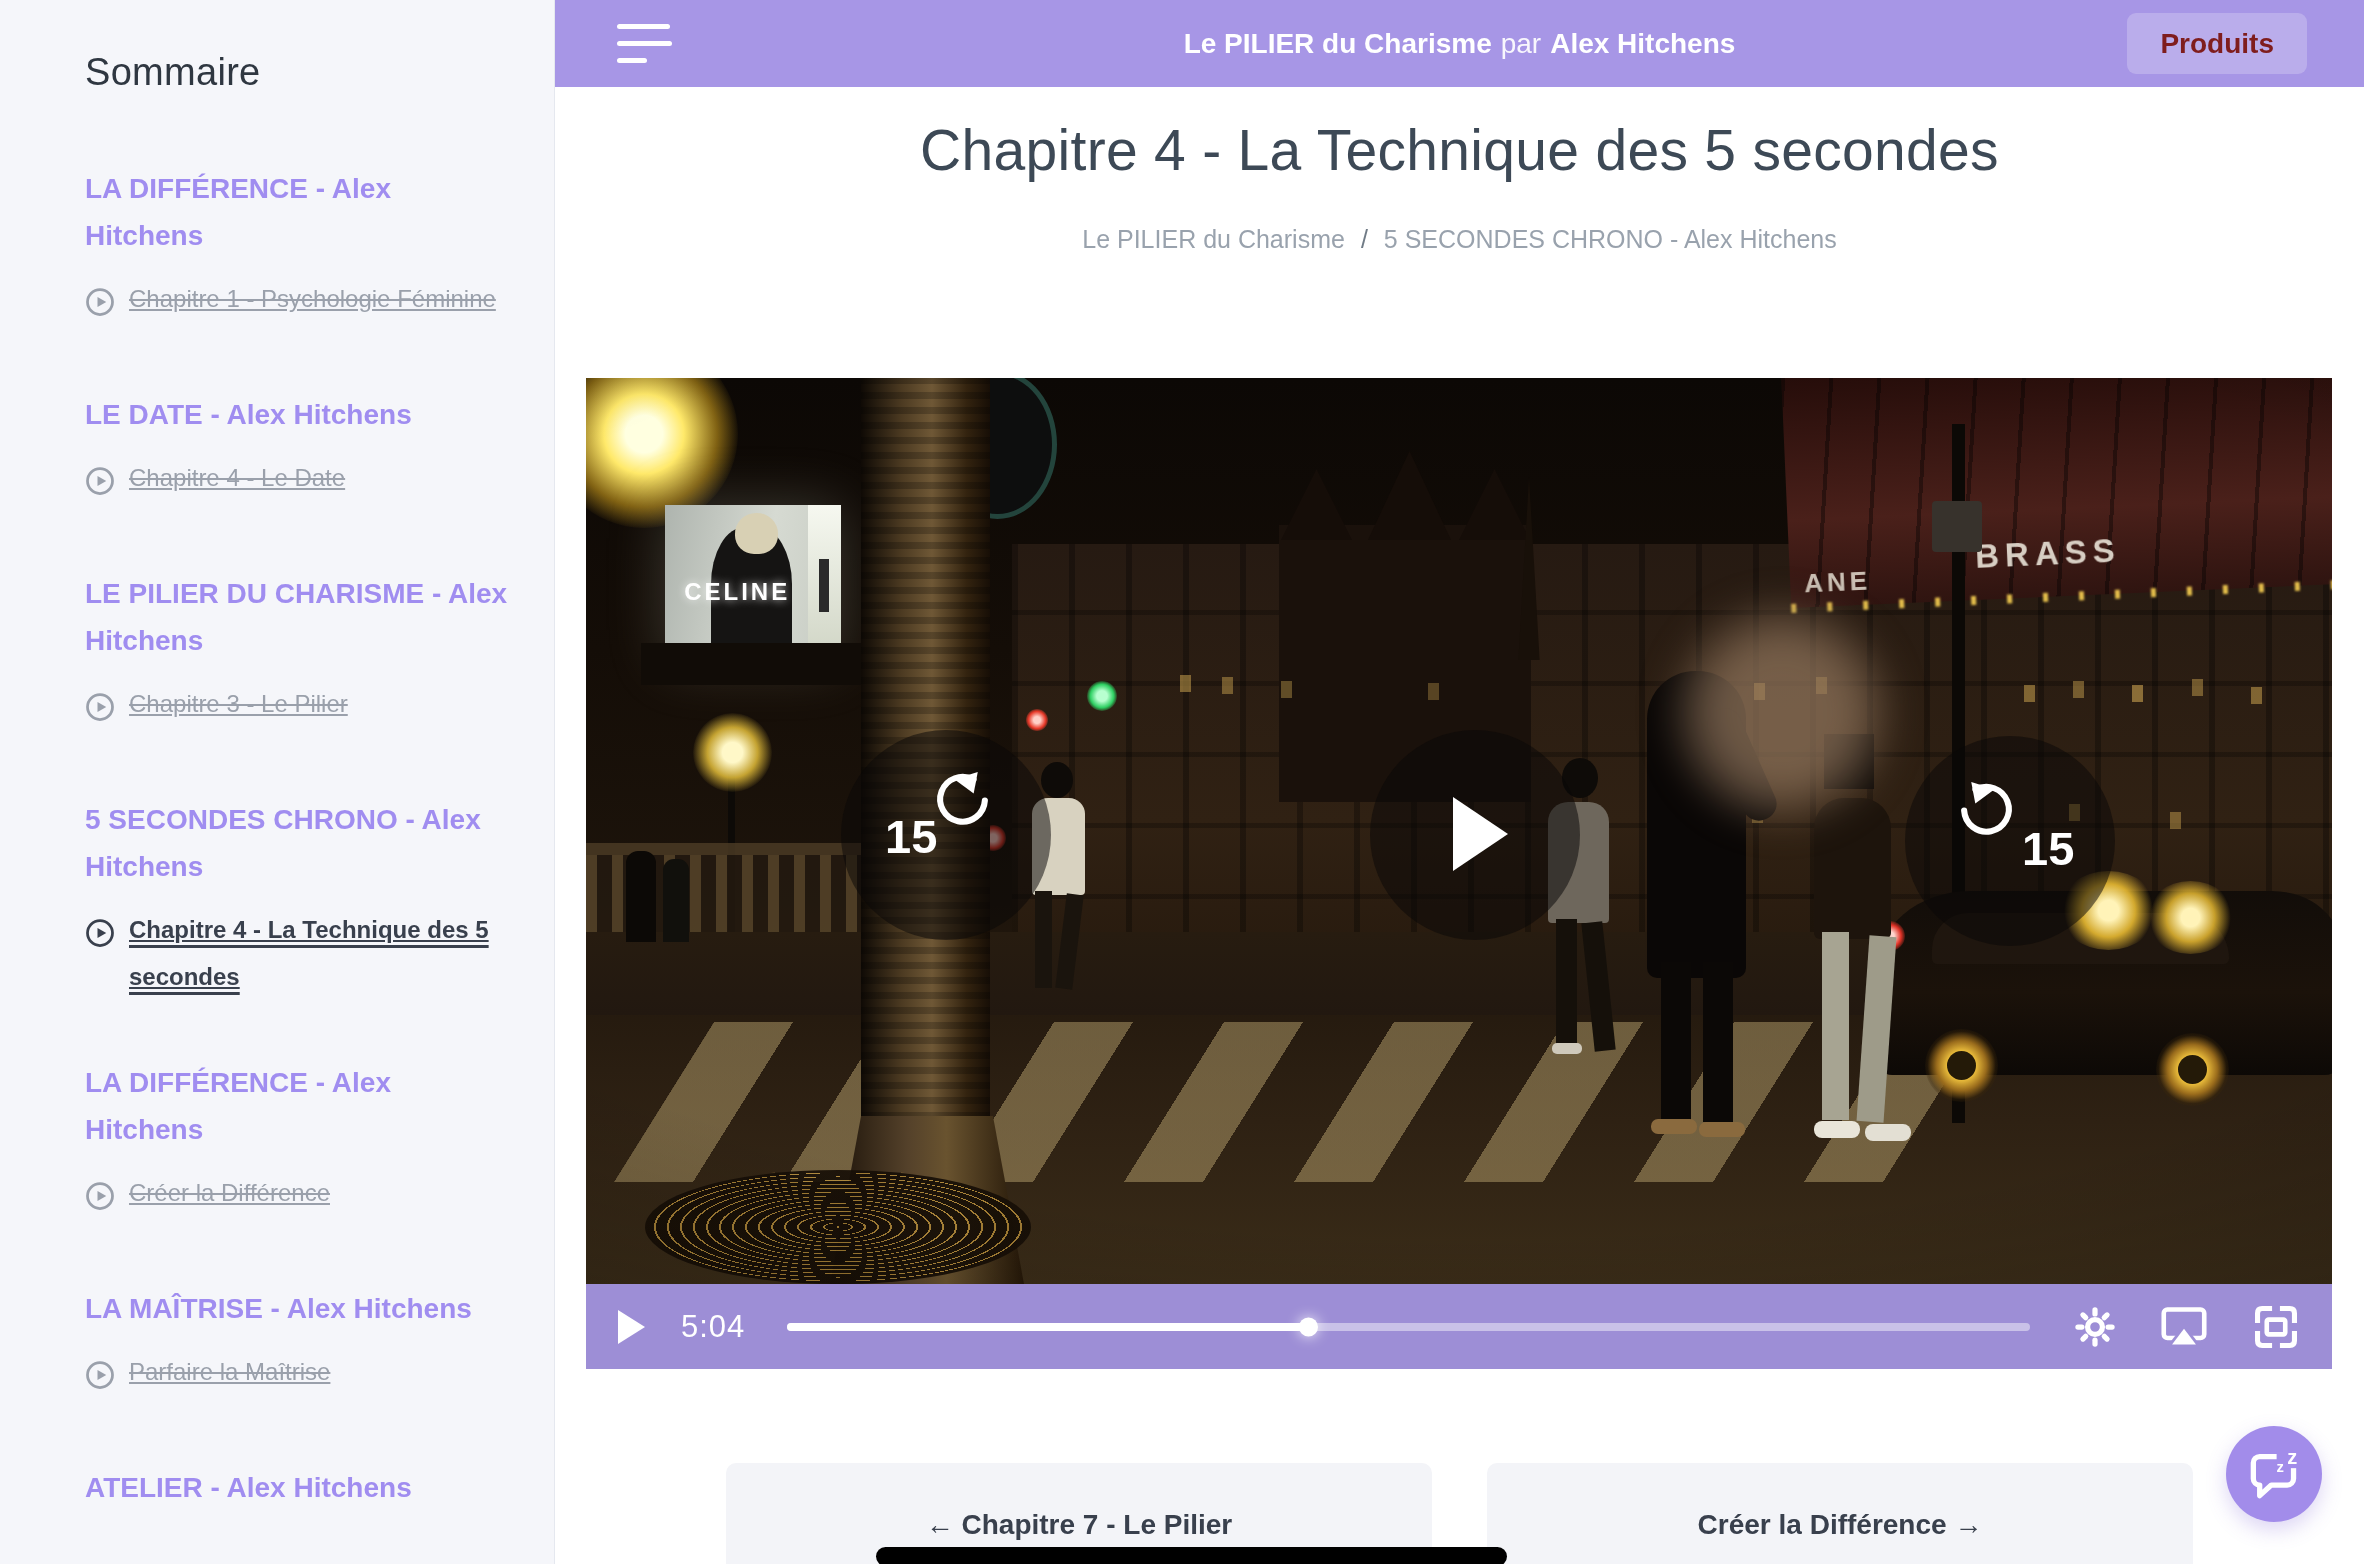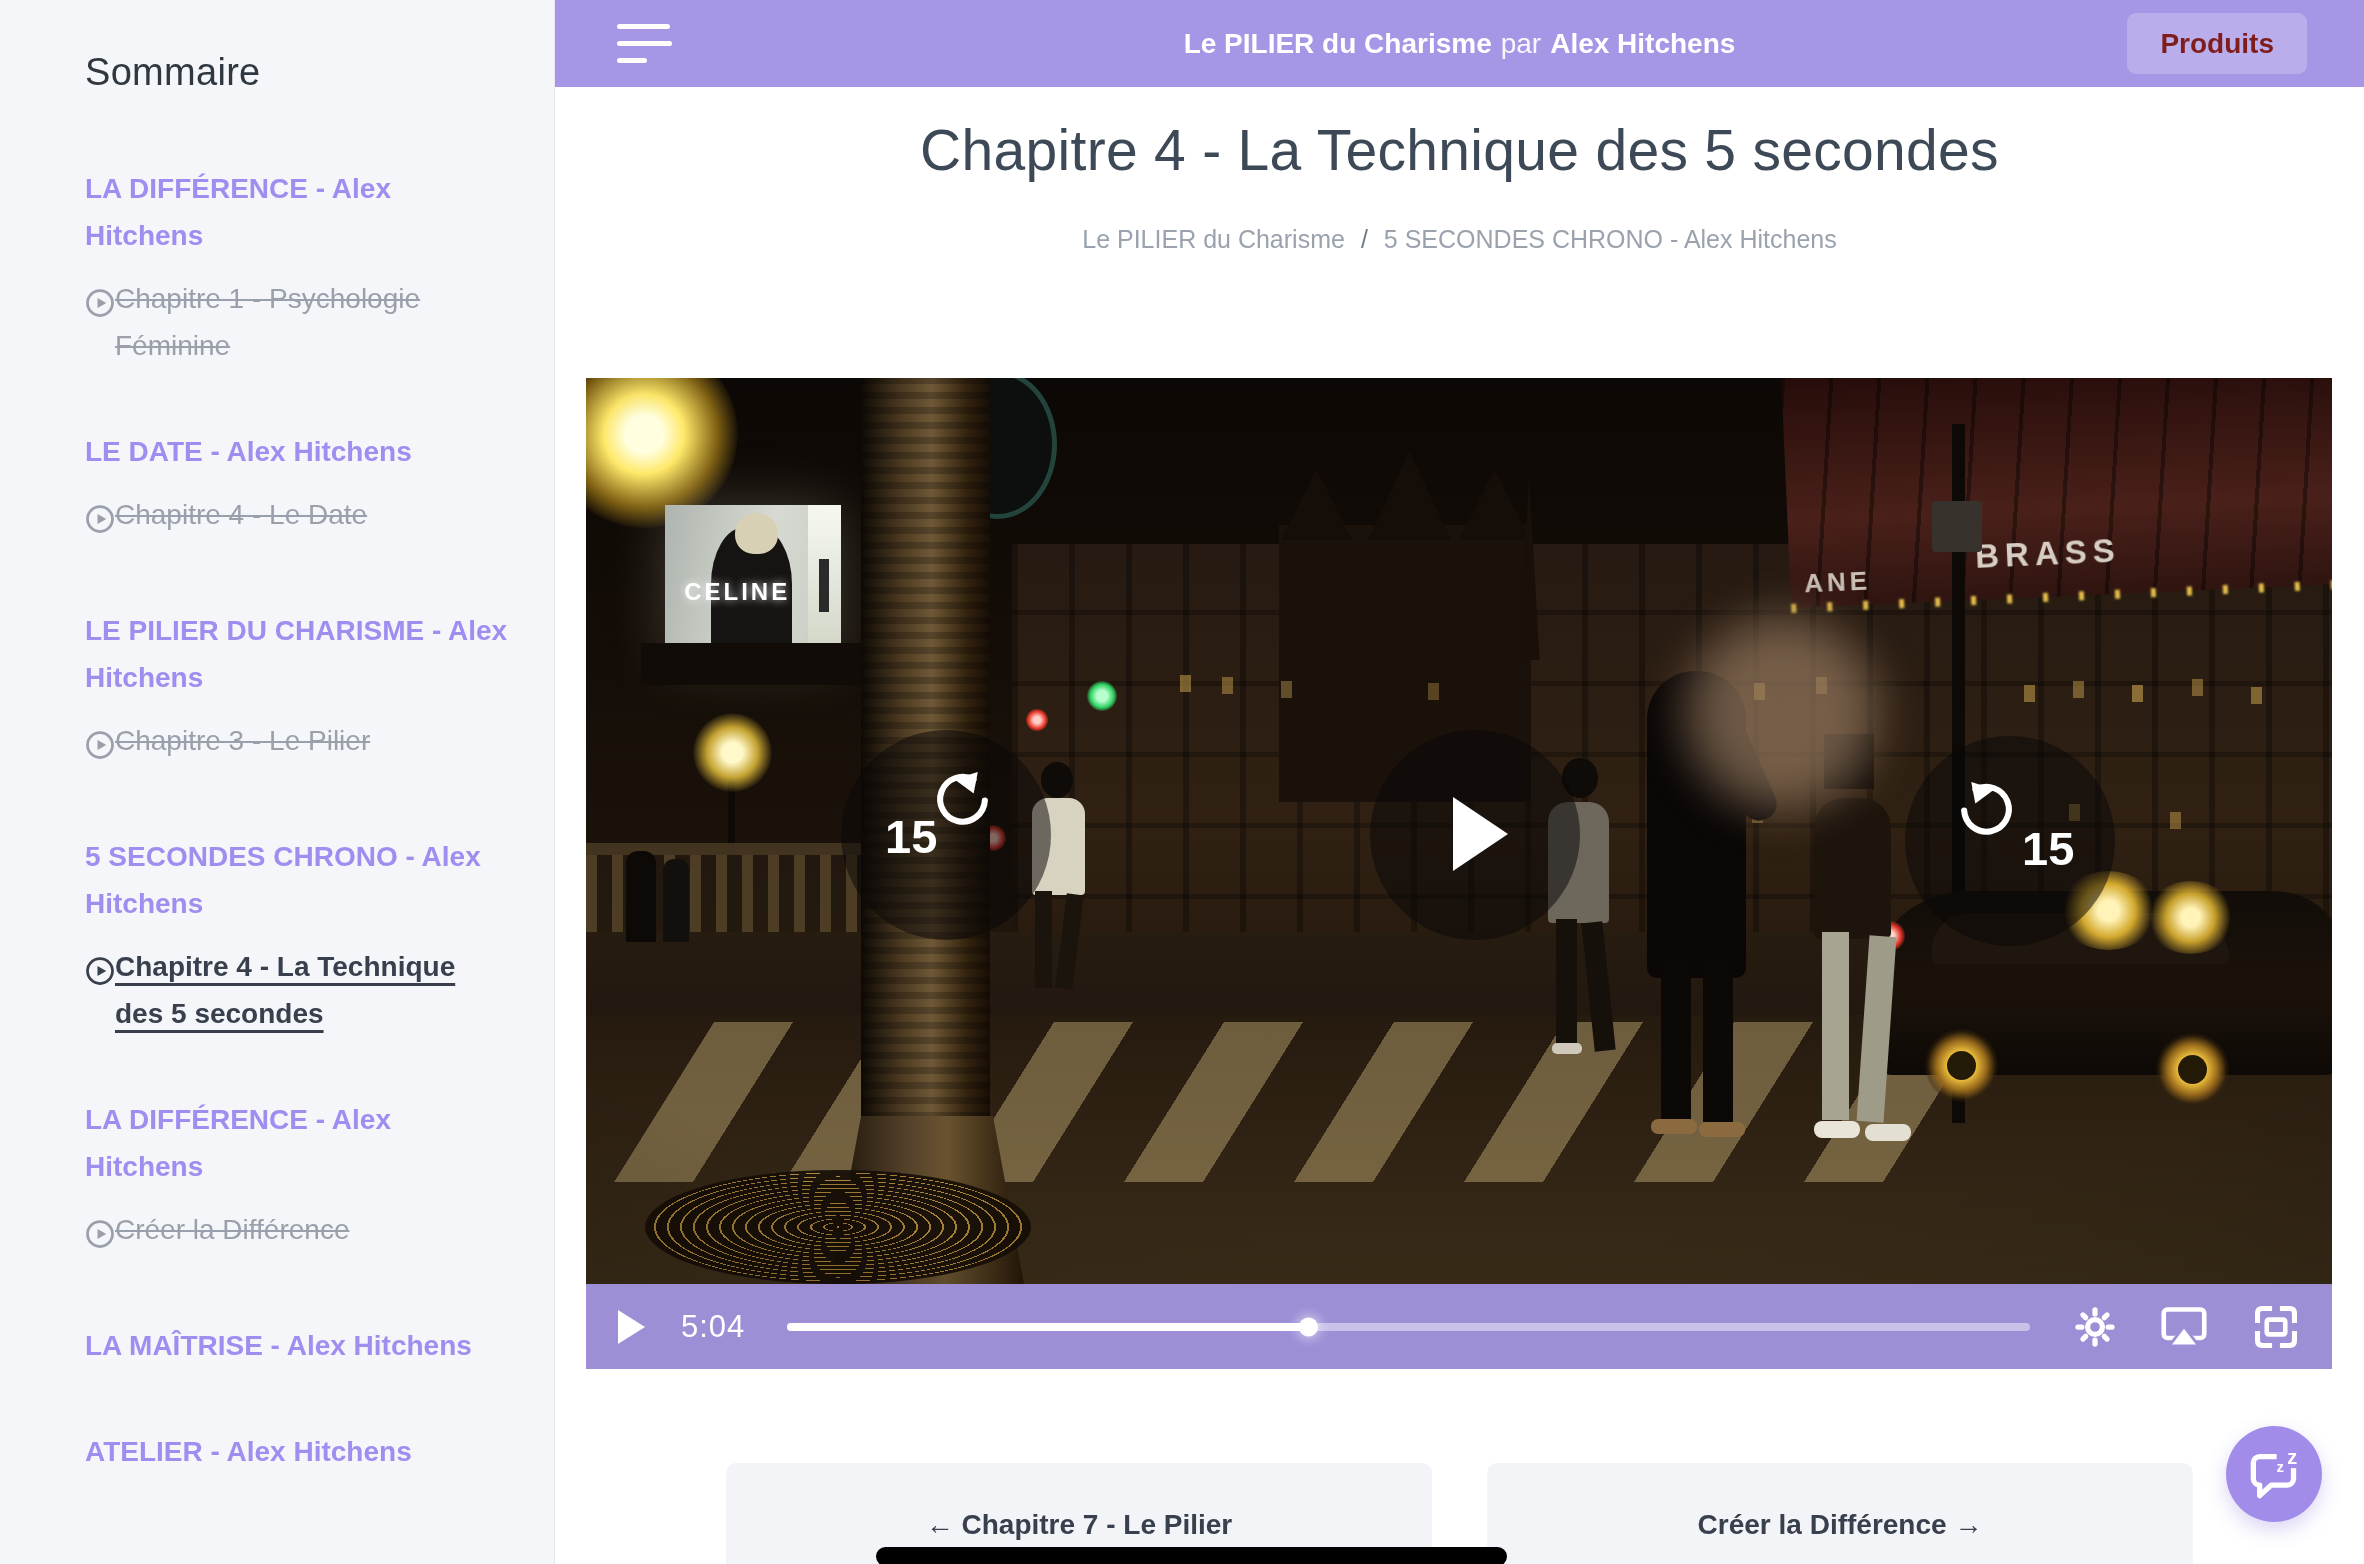--- a/index.html
+++ b/index.html
@@ -5,21 +5,21 @@
   * { margin:0; padding:0; box-sizing:border-box; }
   html,body { width:2364px; height:1564px; }
   body { position:relative; overflow:hidden; background:#ffffff; font-family:"Liberation Sans", sans-serif; }
 
   
   .sidebar { position:absolute; left:0; top:0; width:555px; height:1564px; background:#f5f6fa;
              border-right:1px solid #e5e8ef; padding:51px 46px 0 85px; }
   .sidebar h2 { font-size:38px; font-weight:500; color:#2f3741; letter-spacing:0.3px; margin-bottom:71px; }
   .sec { margin-bottom:59px; }
   .sec-title { color:#a08df0; font-weight:700; font-size:28px; line-height:47px; margin-bottom:16px; }
-  .chap { display:flex; font-size:28px; line-height:47px; color:#9aa0ab; cursor:pointer; }
+  .chap { display:flex; gap:14px; font-size:24px; line-height:47px; color:#9aa0ab; cursor:pointer;text-decoration:underline; }
   .chap .picon { flex:0 0 auto; margin-top:10px; }
   .chap.completed .label { text-decoration:line-through; text-decoration-thickness:2px; }
   .chap.active { color:#39404d; font-weight:700; }
   .chap.active .label { text-decoration:underline; text-underline-offset:7px; text-decoration-thickness:2.5px; }
 
   
   .topbar { position:absolute; left:555px; top:0; right:0; height:87px; background:#a796e6; color:#fff; }
   .burger { position:absolute; left:62px; top:24px; width:55px; height:42px; cursor:pointer; }
   .burger i { display:block; background:#fff; height:5px; border-radius:3px; margin-bottom:12px; }
   .burger i:nth-child(1){ width:53px; } .burger i:nth-child(2){ width:55px; } .burger i:nth-child(3){ width:30px; }
@@ -248,20 +248,27 @@
       <span class="picon"><svg width="30" height="30" viewBox="0 0 24 24">
             <circle cx="12" cy="12" r="10" fill="none" stroke="#9aa0ab" stroke-width="2.2"></circle>
             <polygon points="10,8 17,12 10,16" fill="#9aa0ab"></polygon>
           </svg></span>
       <span class="label">Créer la Différence</span>
     </div>
   </div>
 
   <div class="sec">
     <div class="sec-title">LA MAÎTRISE - Alex Hitchens</div>
+    <div class="chap completed">
+      <span class="picon"><svg width="30" height="30" viewBox="0 0 24 24">
+            <circle cx="12" cy="12" r="10" fill="none" stroke="#9aa0ab" stroke-width="2.2"></circle>
+            <polygon points="10,8 17,12 10,16" fill="#9aa0ab"></polygon>
+          </svg></span>
+      <span class="label">Parfaire la Maîtrise</span>
+    </div>
   </div>
 
   <div class="sec">
     <div class="sec-title">ATELIER - Alex Hitchens</div>
   </div>
 </aside>
 
 <header class="topbar">
   <div class="burger">
       <i></i>

